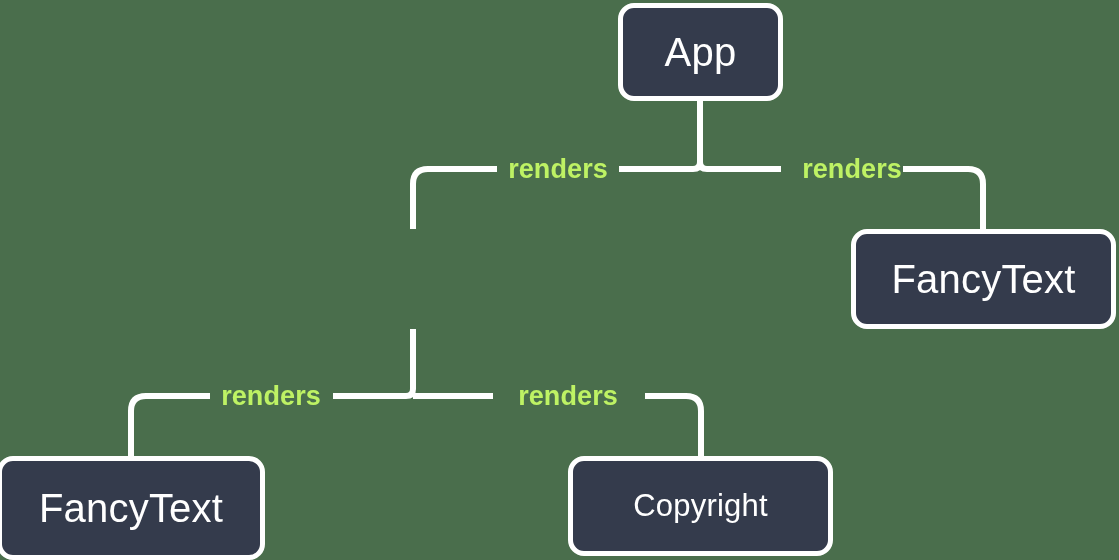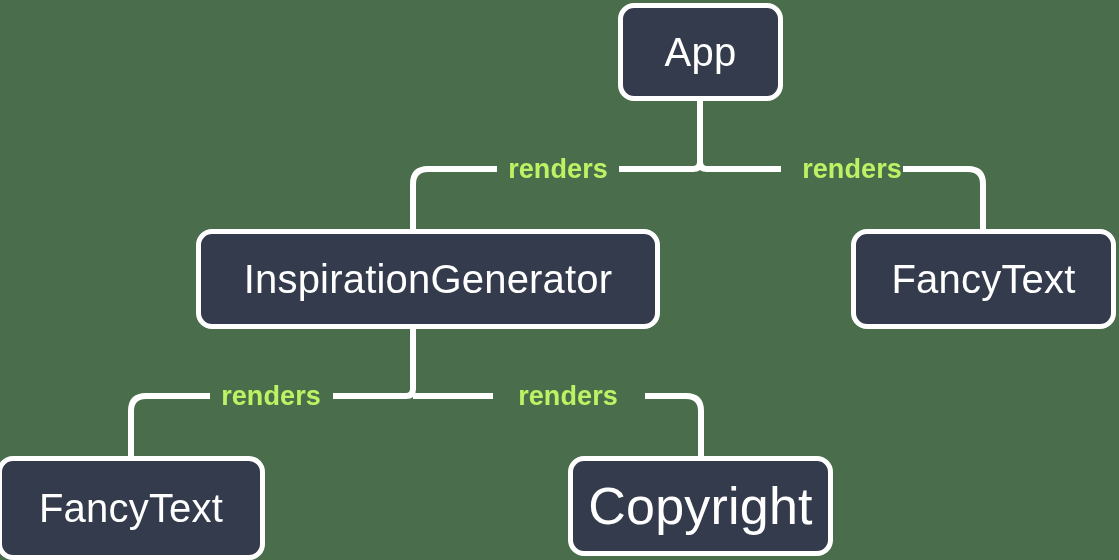--- a/index.html
+++ b/index.html
@@ -77,33 +77,30 @@
       <path d="M 210 396 L 146 396 Q 131 396 131 411 L 131 456"></path>
 
       <path d="M 645 396 L 686 396 Q 701 396 701 411 L 701 456"></path>
     </g>
   </svg>
 
   <div class="node-box" style="left:618px; top:3px; width:165px; height:98px; font-size:40px;">
     <span>App</span>
   </div>
 
-  <div class="node-box" style="left:196px; top:229px; width:464px; height:100px; font-size:40px;">
-    <span>InspirationGenerator</span>
-  </div>
 
   <div class="node-box" style="left:851px; top:229px; width:265px; height:100px; font-size:40px;">
     <span>FancyText</span>
   </div>
 
   <div class="node-box" style="left:-3px; top:456px; width:268px; height:104px; font-size:40px;">
     <span>FancyText</span>
   </div>
 
-  <div class="node-box" style="left:568px; top:456px; width:265px; height:100px; font-size:52px;">
+  <div class="node-box" style="left:568px; top:456px; width:265px; height:100px; font-size:31px;">
     <span>Copyright</span>
   </div>
 
   <div class="edge-label" style="left:558px; top:169px;">renders</div>
 
   <div class="edge-label" style="left:852px; top:169px;">renders</div>
 
   <div class="edge-label" style="left:271px; top:396px;">renders</div>
 
   <div class="edge-label" style="left:568px; top:396px;">renders</div>

